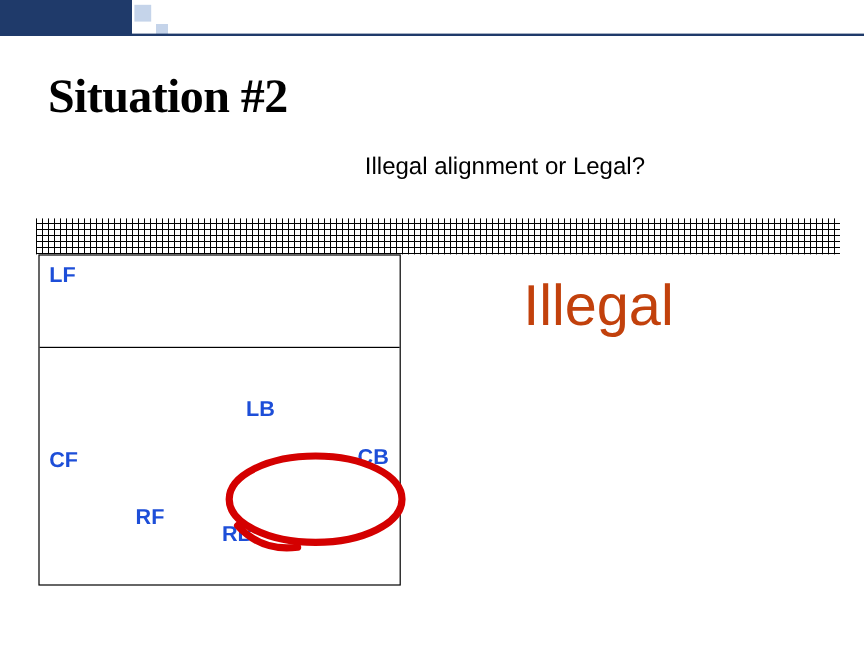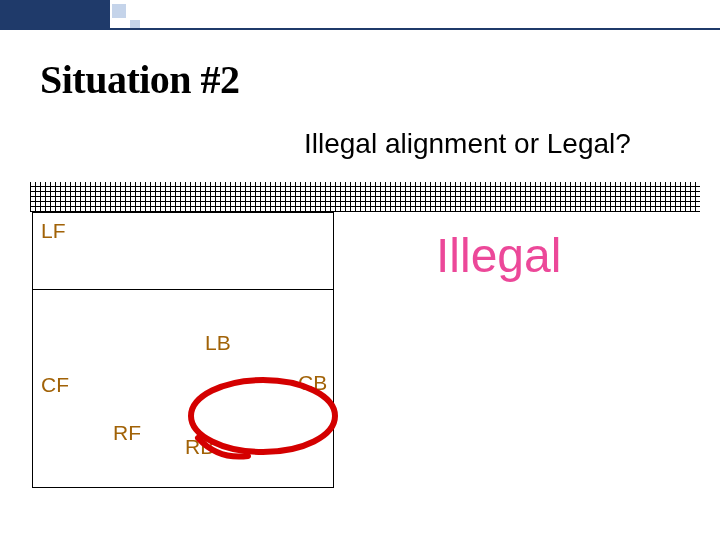--- a/index.html
+++ b/index.html
@@ -35,21 +35,21 @@
     top: 56px; left: 40px;
     font-size: 40px;
     font-weight: bold;
     color: #000;
     letter-spacing: -0.5px;
     font-family: Liberation Serif, serif;
   }
   .subtitle {
     position: absolute;
     top: 128px; left: 304px;
-    font-size: 28px;
+    font-size: 20px;
     color: #000;
   }
   
   .hatch {
     position: absolute;
     top: 182px; left: 30px;
     width: 670px; height: 30px;
     background-image:
       repeating-linear-gradient(0deg, #000 0 1px, transparent 1px 5px),
       repeating-linear-gradient(90deg, #000 0 1px, transparent 1px 5px);
@@ -63,30 +63,30 @@
     border: 1.5px solid #000;
     background: #fff;
   }
   .court .midline {
     position: absolute;
     top: 76px; left: 0; width: 100%;
     border-top: 1.5px solid #000;
   }
   .pos {
     position: absolute;
-    font-size: 21px;
-    font-weight: normal;
-    color: #a16207;
+    font-size: 18px;
+    font-weight: bold;
+    color: #1d4ed8;
     font-family: Verdana, Arial, sans-serif;
   }
   .verdict {
     position: absolute;
     top: 228px; left: 436px;
     font-size: 48px;
-    color: #ec4899;
+    color: #c2410c;
     font-family: Verdana, Arial, sans-serif;
   }
   
   .circle-wrap {
     position: absolute;
     top: 370px; left: 178px;
     width: 170px; height: 90px;
     pointer-events: none;
   }
 </style>

